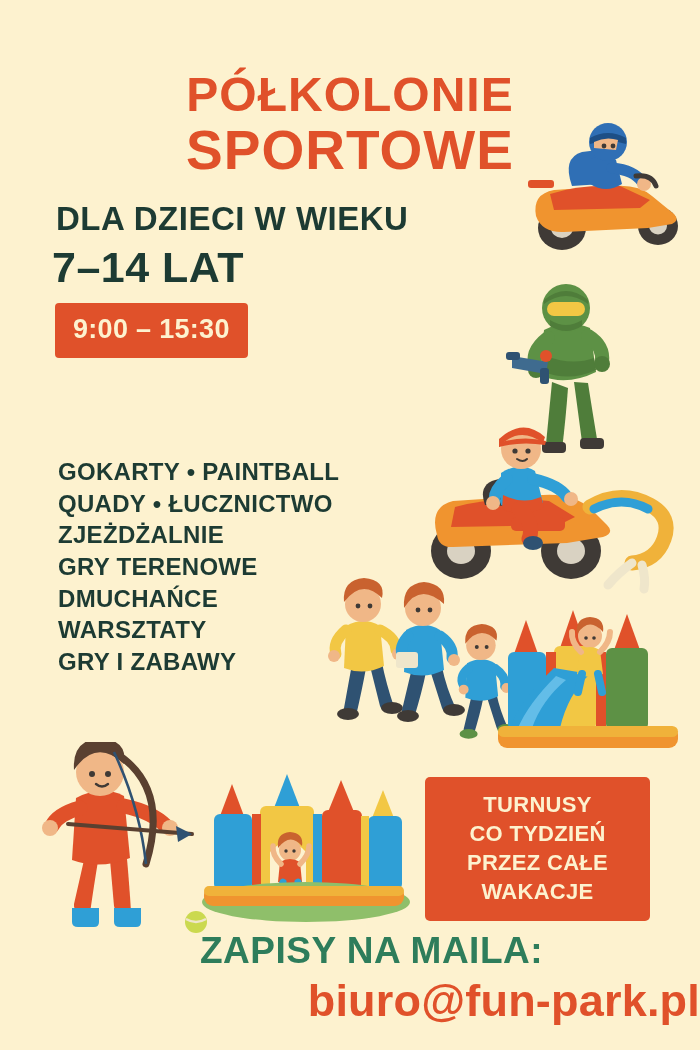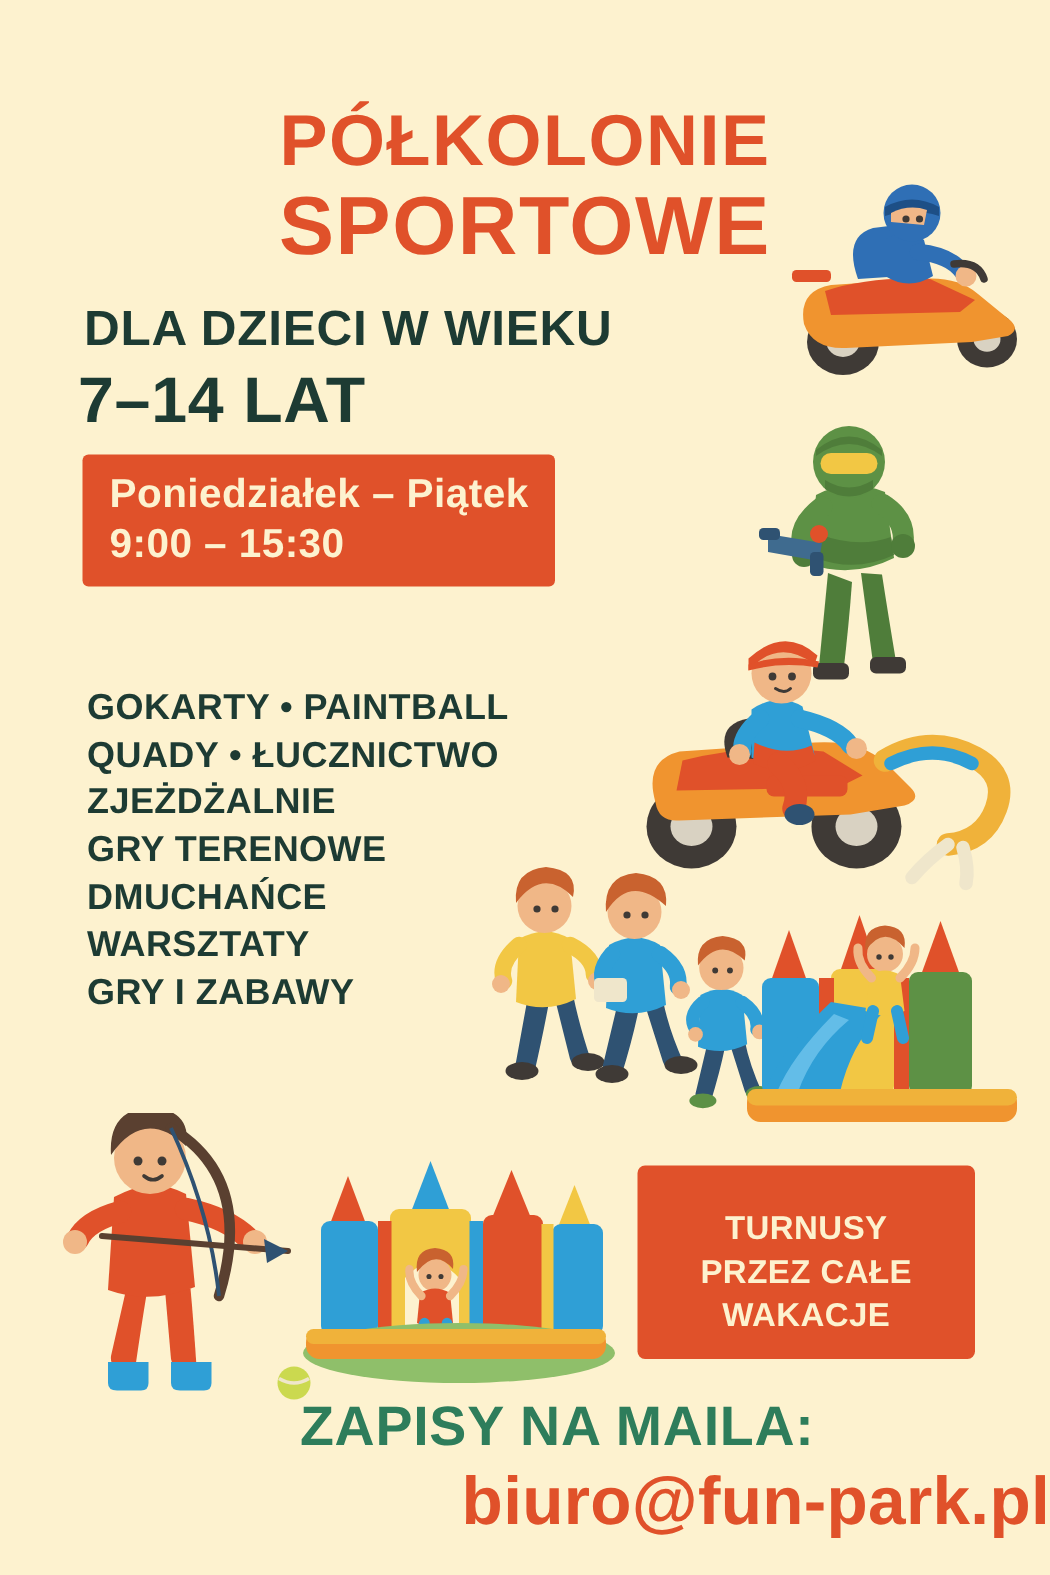--- a/index.html
+++ b/index.html
@@ -56,21 +56,21 @@
     line-height: 1.32; letter-spacing: .3px;
     list-style: none;
   }
 
   
   .turnusy {
     position: absolute; top: 777px; left: 425px;
     width: 225px;
     background: #e0512a; color: #fdf2cf;
     border-radius: 5px;
-    padding: 27px 10px 15px 10px;
+    padding: 13px 10px 15px 10px;
     text-align: center;
   }
   .turnusy div { font-size: 22px; font-weight: 700; line-height: 1.32; letter-spacing: .3px; }
 
   
   .cta {
     position: absolute; top: 930px; left: 0; width: 700px; text-align: center;
     font-size: 37px; font-weight: 700; color: #2e7d5b; letter-spacing: .5px; padding-left: 43px;
   }
   .email {
@@ -345,36 +345,36 @@
 
   <div class="title-block">
     <div class="title-line">PÓŁKOLONIE</div>
     <div class="title-line second">SPORTOWE</div>
   </div>
 
   <div class="subtitle">DLA DZIECI W WIEKU</div>
   <div class="age">7–14 LAT</div>
 
   <div class="hours-badge">
-    <div>Poniedziałek – Piątek</div>
     <div>9:00 – 15:30</div>
   </div>
 
   <ul class="program-list">
     <li>GOKARTY  •  PAINTBALL</li>
     <li>QUADY  •  ŁUCZNICTWO</li>
     <li>ZJEŻDŻALNIE</li>
     <li>GRY TERENOWE</li>
     <li>DMUCHAŃCE</li>
     <li>WARSZTATY</li>
     <li>GRY I ZABAWY</li>
   </ul>
 
   <div class="turnusy">
     <div>TURNUSY</div>
+    <div>CO TYDZIEŃ</div>
     <div>PRZEZ CAŁE</div>
     <div>WAKACJE</div>
   </div>
 
   <div class="cta">ZAPISY NA MAILA:</div>
   <div class="email">biuro@fun-park.pl</div>
 
 </div>
 
 </body></html>

